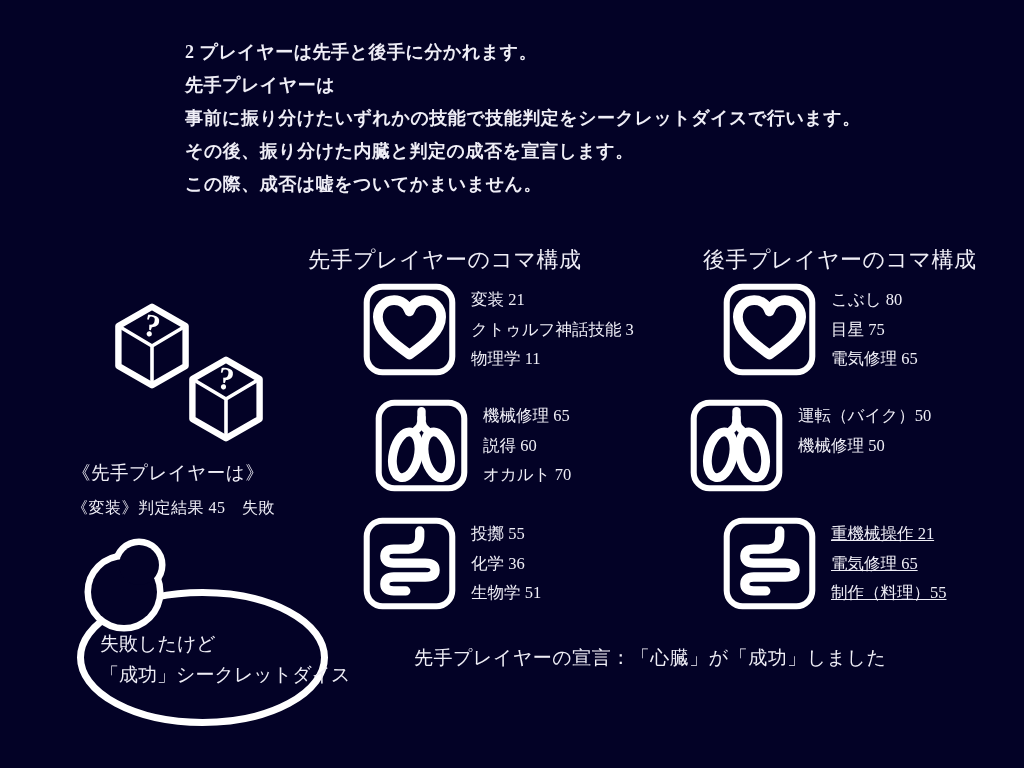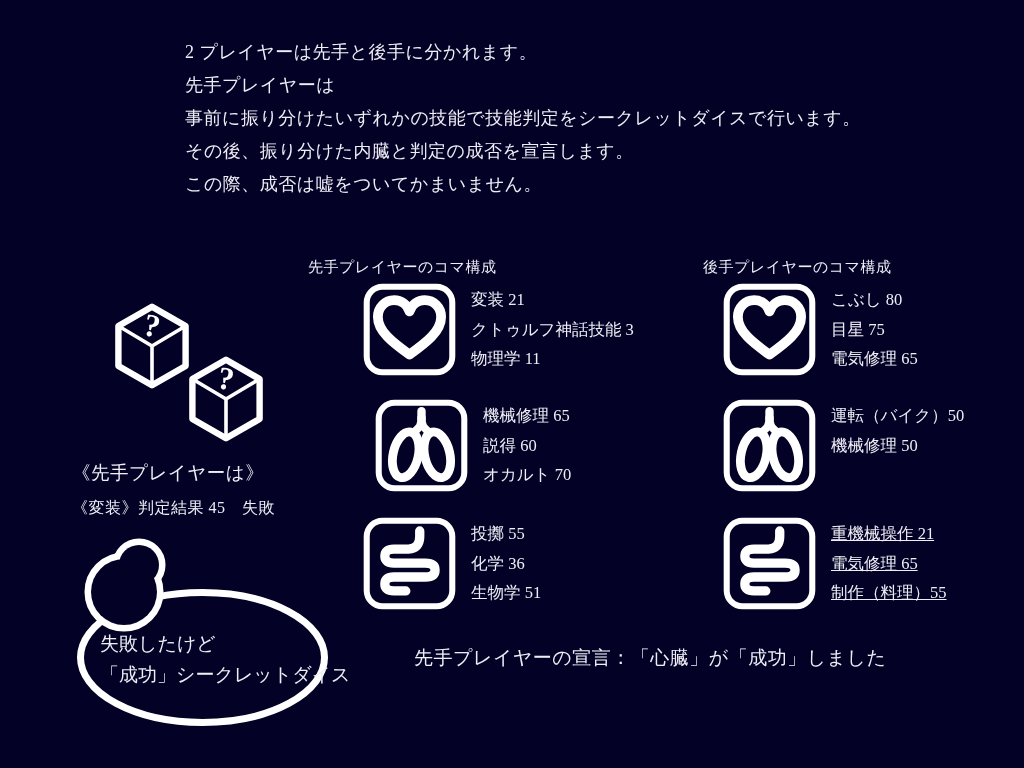--- a/index.html
+++ b/index.html
@@ -6,22 +6,22 @@
     --bg:#030226;
     --fg:#efeef6;
     --icon:#ffffff;
   }
   html,body{margin:0;padding:0;background:var(--bg);}
   .page{
     position:relative;width:1024px;height:768px;overflow:hidden;
     background:var(--bg);color:var(--fg);
     font-family:"Liberation Serif","DejaVu Serif",serif;
   }
-  .intro{position:absolute;left:185px;top:36px;font-size:18px;line-height:33px;letter-spacing:.5px;}
-  .col-header{position:absolute;top:258px;font-size:15px;letter-spacing:.5px;}
+  .intro{position:absolute;left:185px;top:36px;font-size:18px;line-height:33px;letter-spacing:.5px;font-weight:bold;}
+  .col-header{position:absolute;top:245px;font-size:22px;letter-spacing:.5px;}
   .col-header.first{left:308px;}
   .col-header.second{left:703px;}
   .organ-row{position:absolute;display:flex;gap:15px;align-items:flex-start;margin-left:31px;}
   .organ-icon{width:93px;height:93px;flex:none;display:block;}
   .skills{font-size:16.5px;line-height:29.5px;padding-top:2px;white-space:nowrap;}
   .die{position:absolute;display:block;}
   .die1{left:112px;top:302px;width:80px;height:88px;}
   .die2{left:186px;top:353px;width:80px;height:92px;}
   .secret-label{position:absolute;left:72px;top:460px;font-size:18.5px;letter-spacing:.5px;}
   .secret-result{position:absolute;left:72px;top:498px;font-size:16px;letter-spacing:.5px;}
@@ -105,21 +105,21 @@
   <div class="organ-row" style="left:692px;top:283px;">
     <svg class="organ-icon">
         <use href="#sym-heart"></use>
       </svg>
     <div class="skills">
       <div>こぶし 80</div>
       <div>目星 75</div>
       <div>電気修理 65</div>
     </div>
   </div>
-  <div class="organ-row" style="left:692px;top:399px;">
+  <div class="organ-row" style="left:659px;top:399px;">
     <svg class="organ-icon">
         <use href="#sym-lungs"></use>
       </svg>
     <div class="skills">
       <div>運転（バイク）50</div>
       <div>機械修理 50</div>
     </div>
   </div>
   <div class="organ-row" style="left:692px;top:517px;text-decoration:underline;">
     <svg class="organ-icon">

